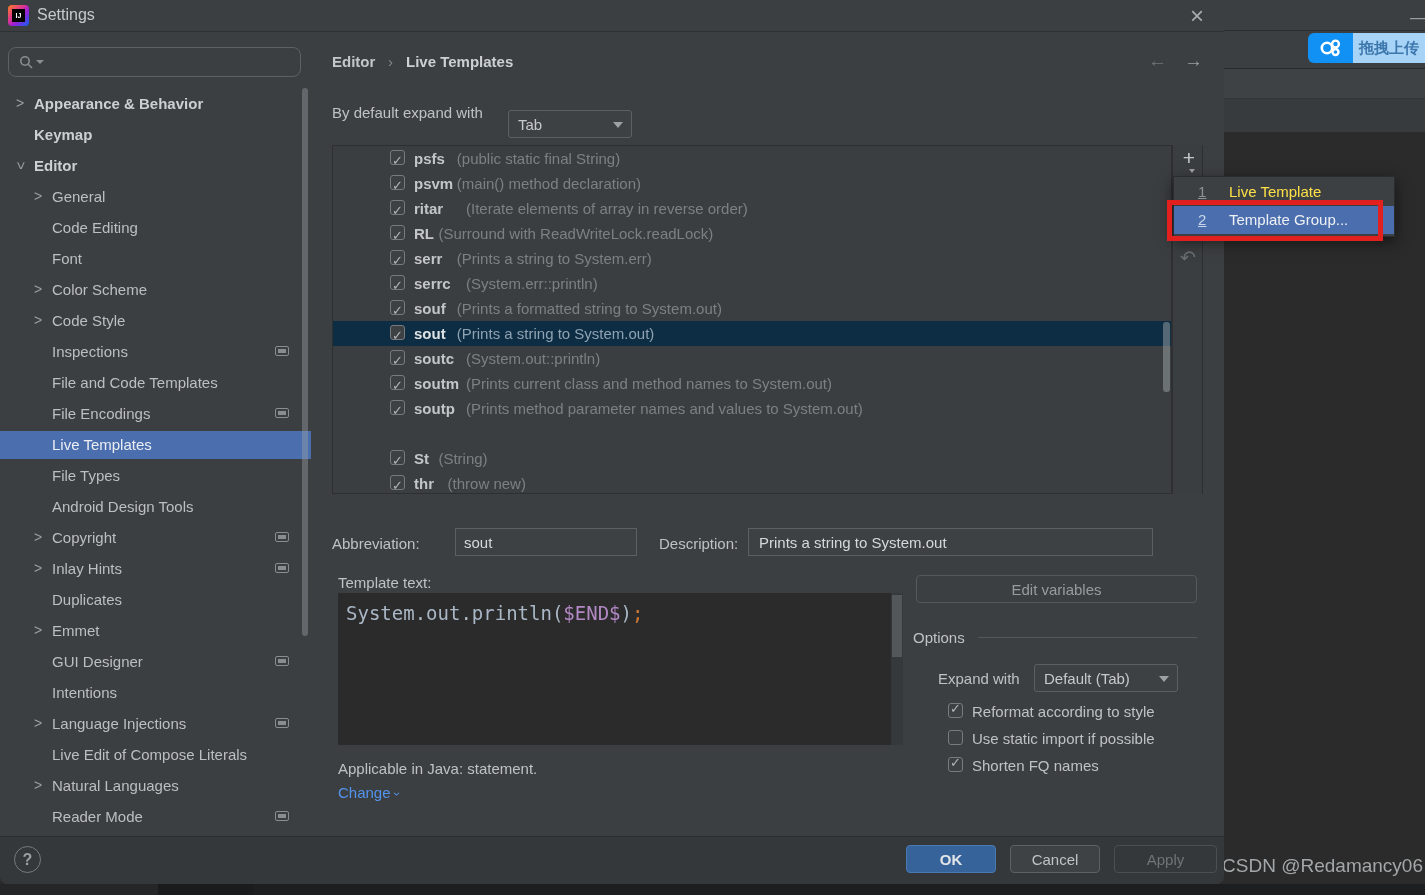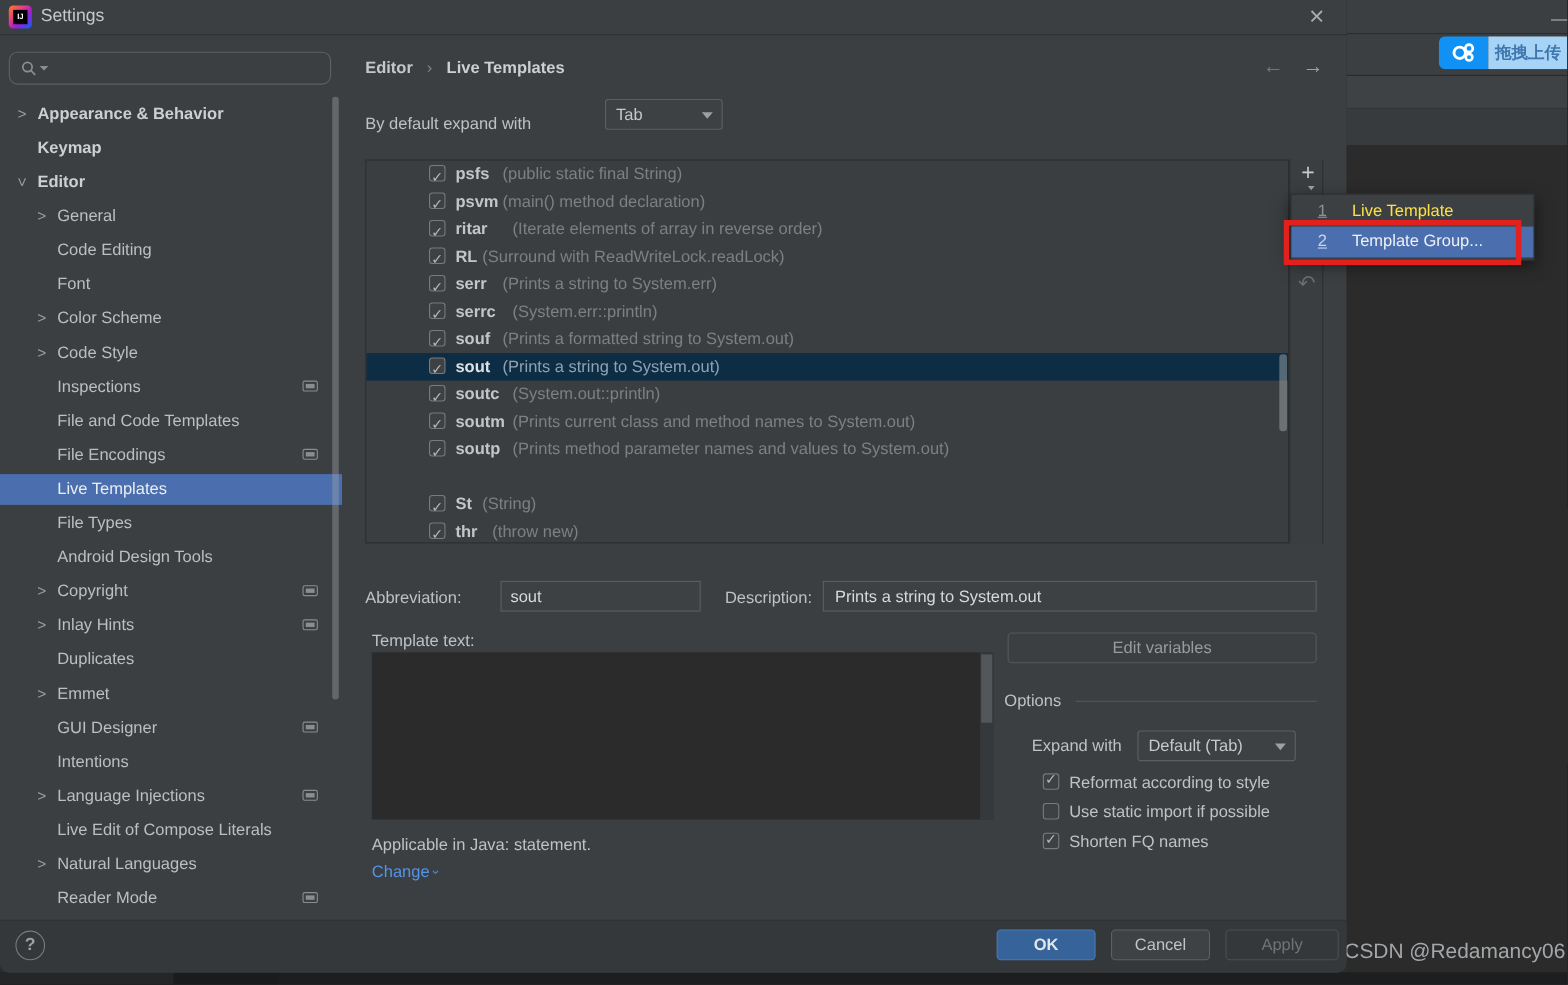--- a/index.html
+++ b/index.html
@@ -204,21 +204,21 @@
       </div>
     <div class="side-scroll"></div>
 
     <div class="crumb" style="left:332px;color:#c4c7c9;">Editor</div>
     <div class="crumb" style="left:388px;color:#85888a;font-weight:normal;">›</div>
     <div class="crumb" style="left:406px;color:#cdd0d2;">Live Templates</div>
     <div class="nav-arrow" style="left:1148px;color:#737678;">←</div>
     <div class="nav-arrow" style="left:1184px;color:#9da0a2;">→</div>
 
     <div class="label15" style="position:absolute;left:332px;top:104px;">By default expand with</div>
-    <div class="combo" style="left:508px;top:90px;width:107px;margin-left:42px;">
+    <div class="combo" style="left:508px;top:110px;width:124px;">
       <span>Tab</span>
       <span class="arrow"></span>
     </div>
 
     <div class="tlist" id="tlist">
         <div class="lrow" style="top: 0px;">
           <span class="cbx checked"></span>
           <span class="nm">psfs</span>
           <span class="ds" style="position: absolute; left: 123.8px;"> (public static final String)</span>
         </div>
@@ -287,27 +287,28 @@
     <div class="side-toolbar"></div>
     <div class="add-btn">+</div>
     <div class="add-caret"></div>
     <div class="undo-btn">↶</div>
 
     <div class="label15" style="position:absolute;left:332px;top:535px;">Abbreviation:</div>
     <div class="field" style="left:455px;top:528px;width:182px;">
       <span>sout</span>
     </div>
     <div class="label15" style="position:absolute;left:659px;top:535px;">Description:</div>
-    <div class="field" style="left:748px;top:528px;width:449px;padding-left:10px;">
+    <div class="field" style="left:748px;top:528px;width:405px;padding-left:10px;">
       <span>Prints a string to System.out</span>
     </div>
 
     <div class="label15" style="position:absolute;left:338px;top:574px;">Template text:</div>
     <div class="btn btn-editvars">Edit variables</div>
     <div class="editor">
+      <div class="code" id="code"><span style="color: rgb(169, 183, 198);">System.out.println(</span><span style="color: rgb(179, 137, 197);">$END$</span><span style="color: rgb(169, 183, 198);">)</span><span style="color: rgb(204, 120, 50);">;</span></div>
       <div class="ed-track">
         <div class="ed-thumb"></div>
       </div>
     </div>
 
     <div class="label15" style="position:absolute;left:913px;top:629px;">Options</div>
     <div class="opt-title-line"></div>
     <div class="label15" style="position:absolute;left:938px;top:670px;">Expand with</div>
     <div class="combo" style="left:1034px;top:664px;width:144px;">
       <span>Default (Tab)</span>

